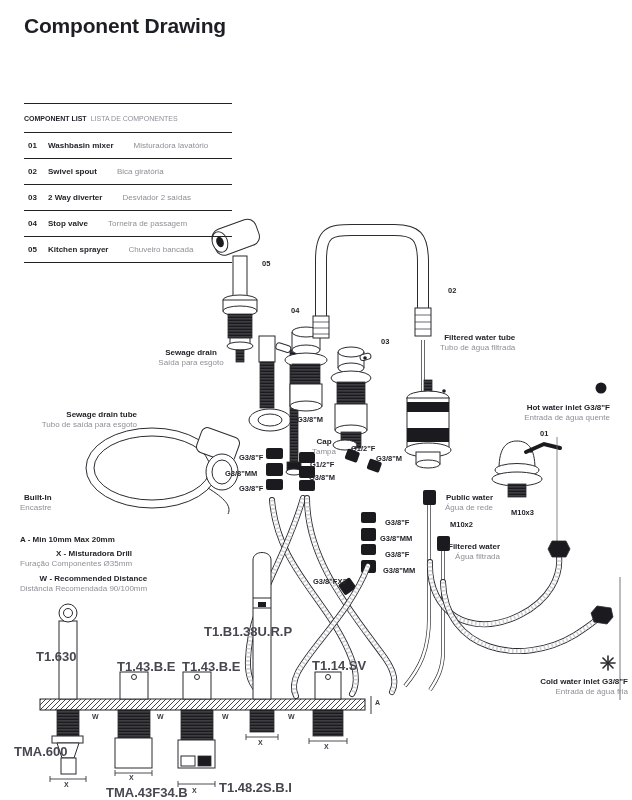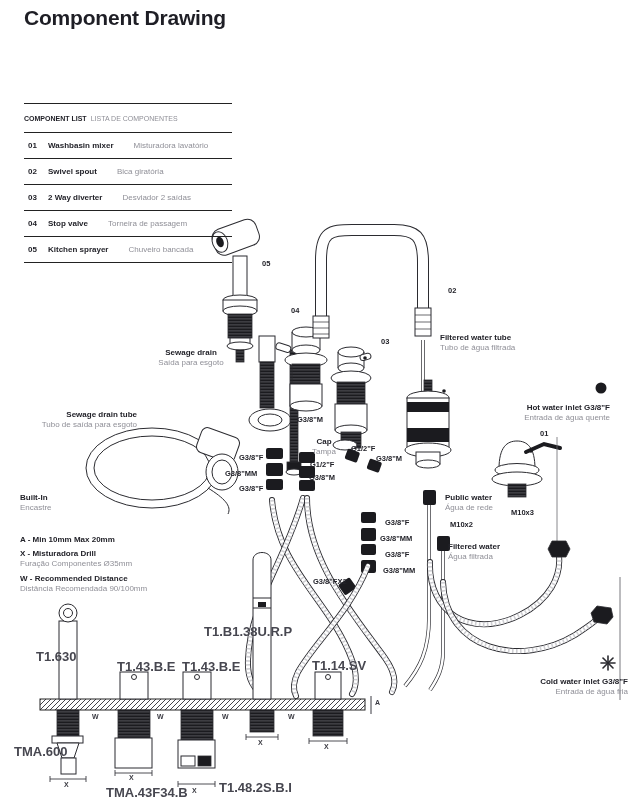--- a/index.html
+++ b/index.html
@@ -1,33 +1,33 @@
 <!DOCTYPE html>
 <html><head>
 <meta charset="utf-8">
 <style>
   html,body{margin:0;padding:0;background:#f2f2f2;}
   #page{position:relative;width:632px;height:800px;background:#ffffff;overflow:hidden;
         font-family:"Liberation Sans",sans-serif;}
   #art{position:absolute;left:0;top:0;}
-  .abs{position:absolute;white-space:nowrap;}
+  .abs{position:absolute;white-space:nowrap;margin-top:8px;}
   .title{font-size:21px;font-weight:700;color:#1e1e25;letter-spacing:-.2px;}
   .subtitle{font-size:19px;font-weight:400;color:#5d5d66;}
   
   .clist{position:absolute;left:24px;top:103px;width:208px;}
   .clist-header{border-top:1.5px solid #222;border-bottom:1.5px solid #222;height:28px;
     display:flex;align-items:center;font-size:7px;}
   .clist-header .hen{font-weight:700;color:#1e1e25;margin-right:4px;}
   .clist-header .hpt{color:#8f8f97;}
   .clist-row{height:25px;border-bottom:1.3px solid #222;display:flex;align-items:center;font-size:8px;}
   .clist-row .num{font-weight:700;color:#1e1e25;width:20px;padding-left:4px;}
   .clist-row .en{font-weight:700;color:#1e1e25;margin-right:4px;}
   .clist-row .pt{color:#8f8f97;padding-left:16px;}
   
-  .ann{position:absolute;font-size:8px;line-height:10px;white-space:nowrap;}
+  .ann{position:absolute;font-size:8px;line-height:10px;white-space:nowrap;text-align:right;}
   .ann .en{font-weight:700;color:#23232a;}
   .ann .pt{color:#8f8f97;}
   .center{text-align:center;}
   .right{text-align:right;}
   .spec{position:absolute;font-size:7.5px;font-weight:700;color:#23232a;white-space:nowrap;}
   .code{position:absolute;font-size:13px;font-weight:700;color:#474750;white-space:nowrap;}
   .dim{position:absolute;font-size:7px;font-weight:700;color:#3a3a42;white-space:nowrap;}
   .pnum{position:absolute;font-size:7.5px;font-weight:700;color:#23232a;white-space:nowrap;}
 </style>
 </head>

